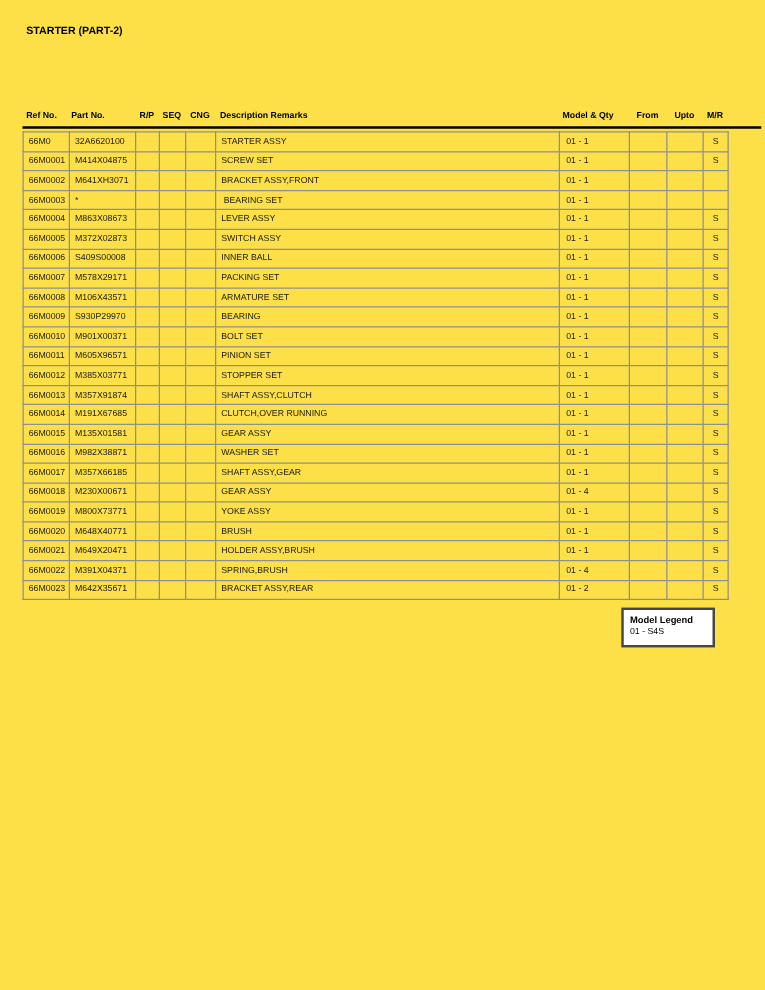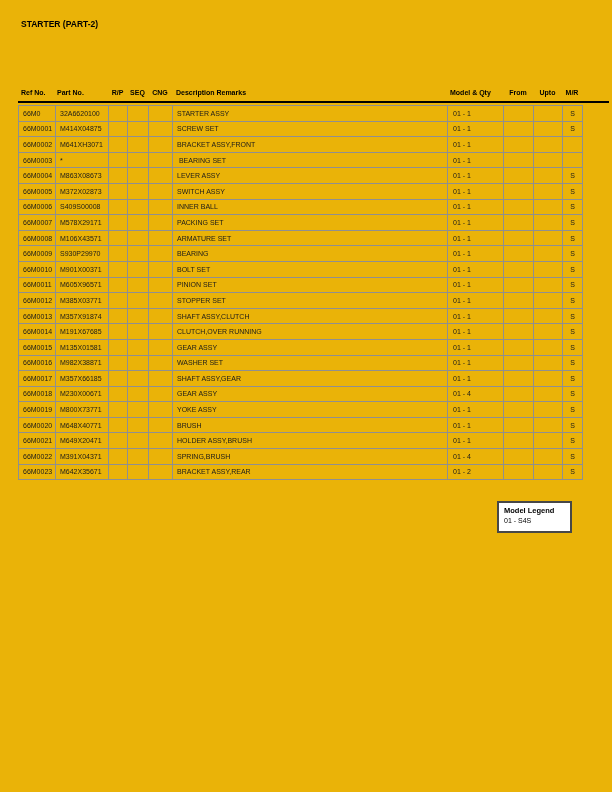--- a/index.html
+++ b/index.html
@@ -2,21 +2,21 @@
 <html><head>
 <meta charset="utf-8">
 <style>
   * { margin: 0; padding: 0; box-sizing: border-box; }
   html, body { background: #ffffff; }
   body { width: 612px; height: 792px; }
   .page {
     position: relative;
     width: 612px;
     height: 792px;
-    background: #eab308;
+    background: #fde047;
     color: #000000;
     font-family: "Liberation Sans", sans-serif;
     overflow: hidden;
   }
   .doc-title {
     position: absolute;
     left: 21px;
     top: 19px;
     font-size: 8.5px;
     font-weight: bold;
@@ -83,21 +83,20 @@
   table.parts td.c-mr  { text-align: center; padding: 0; }
   .legend {
     position: absolute;
     left: 497px;
     top: 486px;
     width: 75px;
     height: 32px;
     border: 2px solid #474747;
     background: #ffffff;
     padding: 3px 2px 0 5px;
-    margin-top: 15px;
   }
   .legend-title { font-size: 7.5px; font-weight: bold; white-space: nowrap; }
   .legend-entry { font-size: 7px; margin-top: 2px; white-space: nowrap; }
 </style>
 </head>
 <body>
 
 <div class="page">
 
   <div class="doc-title">STARTER (PART-2)</div>

